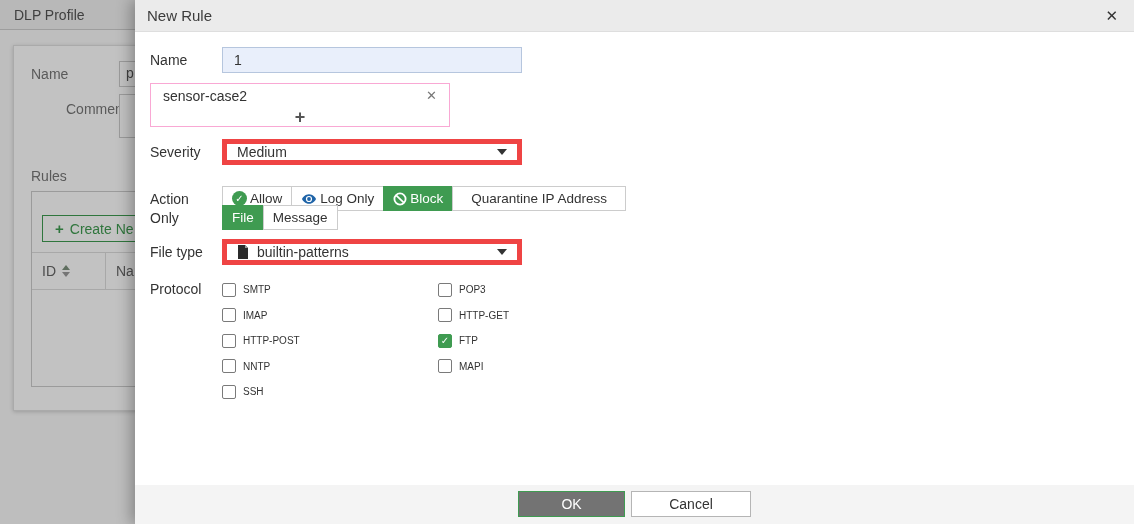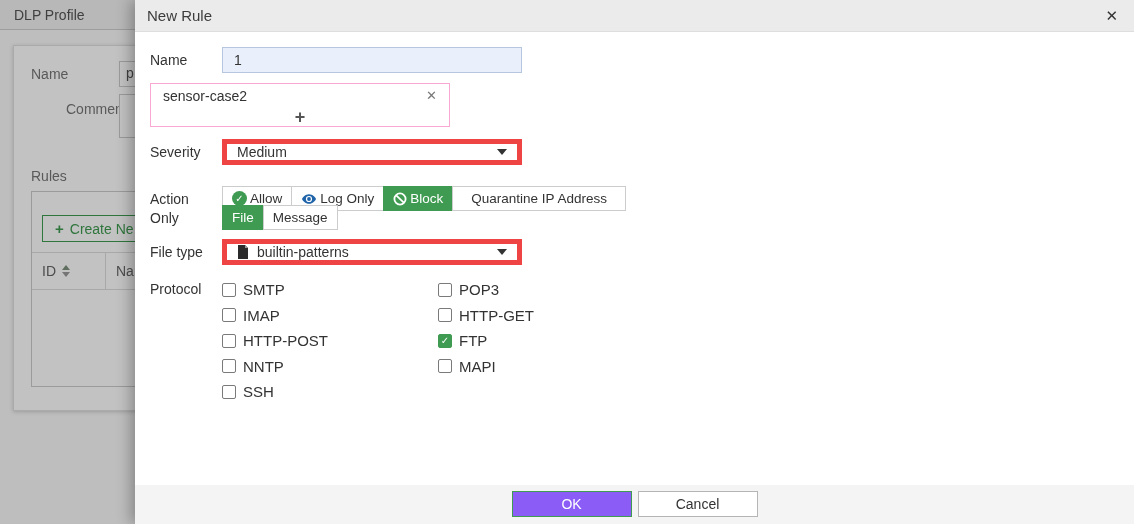--- a/index.html
+++ b/index.html
@@ -71,26 +71,26 @@
                        display:inline-flex; align-items:center; justify-content:center;
                        font-size:10px; font-weight:bold; line-height:1; }
 
   .proto-grid { display:flex; }
   .proto-col { width:216px; }
   .cb-item { height:25.5px; display:flex; align-items:center; gap:7px; cursor:pointer; }
   .cb { width:14px; height:14px; border:1.5px solid #7a7a7a; border-radius:2px; background:#fff;
         display:inline-flex; align-items:center; justify-content:center; }
   .cb.checked { background:#3f9b51; border-color:#3f9b51; color:#fff; font-size:10px; font-weight:bold; }
   .cb.checked::after { content:"\2713"; }
-  .cb-label { font-size:15px; color:#333; }
+  .cb-label { font-size:10px; color:#333; }
 
   .modal-footer { position:absolute; left:0; bottom:0; width:100%; height:39px; background:#f4f4f4;
                   display:flex; justify-content:center; align-items:flex-start; padding-top:6px; gap:6px; }
   .btn { height:26px; font-family:inherit; font-size:14px; cursor:pointer; }
-  .btn-ok { width:120px; background:#8b5cf6; border:1px solid #3f9b51; color:#fff; }
+  .btn-ok { width:107px; background:#737373; border:1px solid #3f9b51; color:#fff; }
   .btn-cancel { width:120px; background:#fff; border:1px solid #b5b5b5; color:#333; }
 </style>
 </head>
 <body>
 
 <div class="stage">
 
   <div class="bg">
     <div class="bg-tabbar">
       <span>DLP Profile</span>

